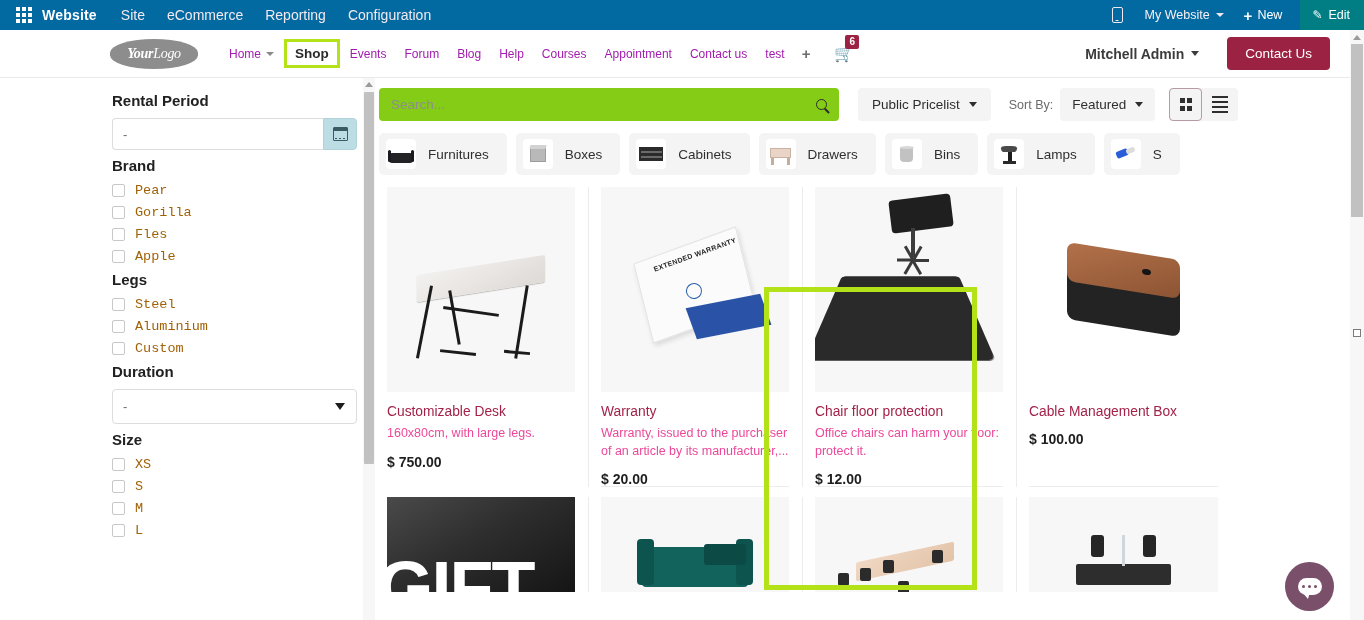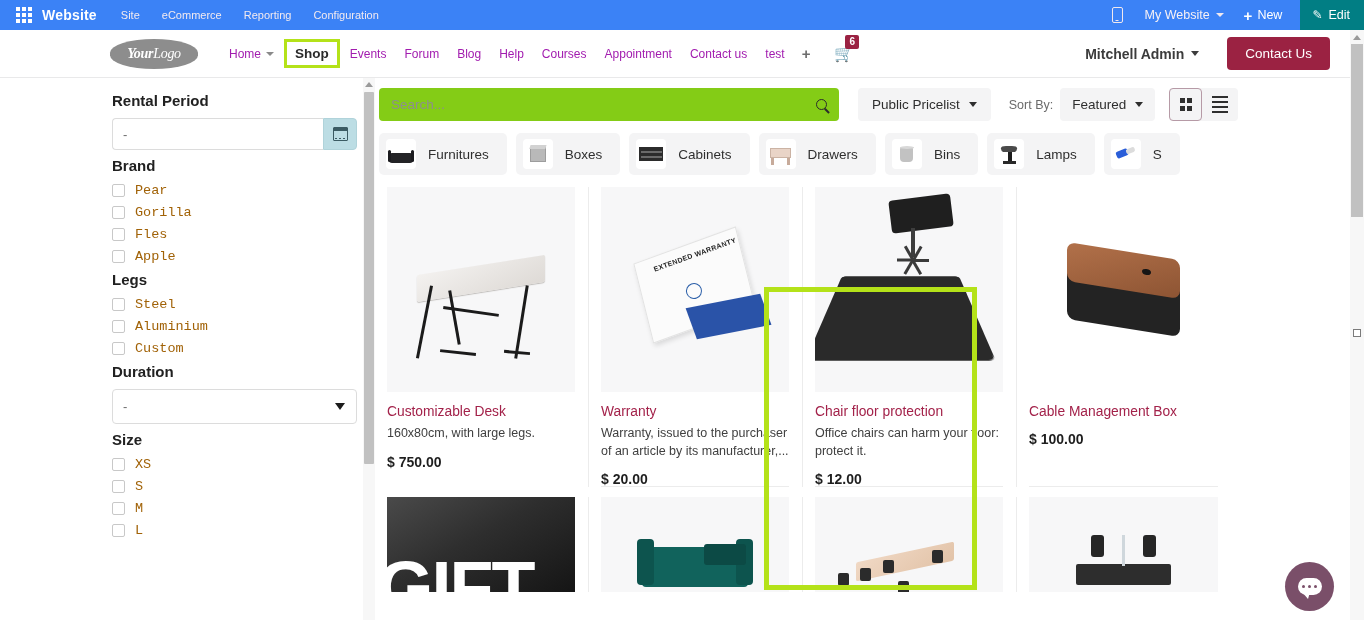--- a/index.html
+++ b/index.html
@@ -6,32 +6,32 @@
   html, body {
     width: 1364px; height: 620px;
     overflow: hidden;
     font-family: "Liberation Sans", sans-serif;
     background: #ffffff;
   }
 
   
   #odoo-bar {
     position: absolute; top: 0; left: 0; width: 1364px; height: 30px;
-    background: #3b82f6;
+    background: #0369a1;
     display: flex; align-items: center;
     color: #fff; font-size: 13px;
   }
   .apps-grid {
     width: 16px; height: 16px; margin-left: 16px; margin-right: 10px;
     display: grid; grid-template-columns: repeat(3, 4px);
     grid-template-rows: repeat(3, 4px); gap: 2px;
   }
   .apps-grid i { background: #fff; display: block; width: 4px; height: 4px; }
   #odoo-app-name { font-size: 14px; font-weight: 600; margin-right: 24px; letter-spacing: .2px; }
-  .obar-item { font-size: 11px; color: #f2eaf0; margin-right: 22px; cursor: pointer; white-space: nowrap; }
+  .obar-item { font-size: 14px; color: #f2eaf0; margin-right: 22px; cursor: pointer; white-space: nowrap; }
   #odoo-bar-right { margin-left: auto; display: flex; align-items: center; height: 30px; }
   .mobile-ico {
     width: 11px; height: 16px; border: 1.4px solid #f0e8ee; border-radius: 2px;
     margin-right: 22px; position: relative;
   }
   .mobile-ico::after { content:""; position:absolute; bottom:1px; left:50%; transform:translateX(-50%);
     width:3px; height:1.4px; background:#f0e8ee; }
   #my-website { font-size: 12.5px; color: #f7f1f5; margin-right: 6px; }
   .caret-d { width:0;height:0;border-left:4px solid transparent;border-right:4px solid transparent;border-top:4px solid #f0e8ee; }
   #new-btn { display:flex; align-items:center; margin-left:20px; margin-right:18px; font-size:12.5px; color:#fff; }
@@ -180,21 +180,21 @@
   
   #prod-grid {
     position: relative; margin-top: 12px; margin-left: 0px;
     display: grid; grid-template-columns: 214px 214px 214px 214px; column-gap: 0px;
     width: 856px;
   }
   .prod-cell { position: relative; padding: 0 13px 0 12px; border-right: 1px solid #ececec; }
   .prod-cell:last-child { border-right: none; }
   .prod-img { width: 100%; height: 205px; background: #f7f7f8; position: relative; overflow: hidden; }
   .prod-name { font-size: 13.8px; color: #a3224a; margin-top: 11px; cursor: pointer; line-height: 1.25; }
-  .prod-desc { font-size: 12.5px; color: #404040; margin-top: 5px; line-height: 1.4; }
+  .prod-desc { font-size: 12.5px; color: #ec4899; margin-top: 5px; line-height: 1.4; }
   .prod-price { font-size: 14px; color: #1e1e1e; font-weight: 600; margin-top: 11px; }
   .cell-rule { position: absolute; left: 12px; right: 13px; bottom: 0; height: 1px; background: #ececec; }
 
   
   #prod-hl {
     position: absolute; left: 389px; top: 209px; width: 213px; height: 303px;
     border: 5px solid #b4e219; pointer-events: none; z-index: 5;
   }
 
   

